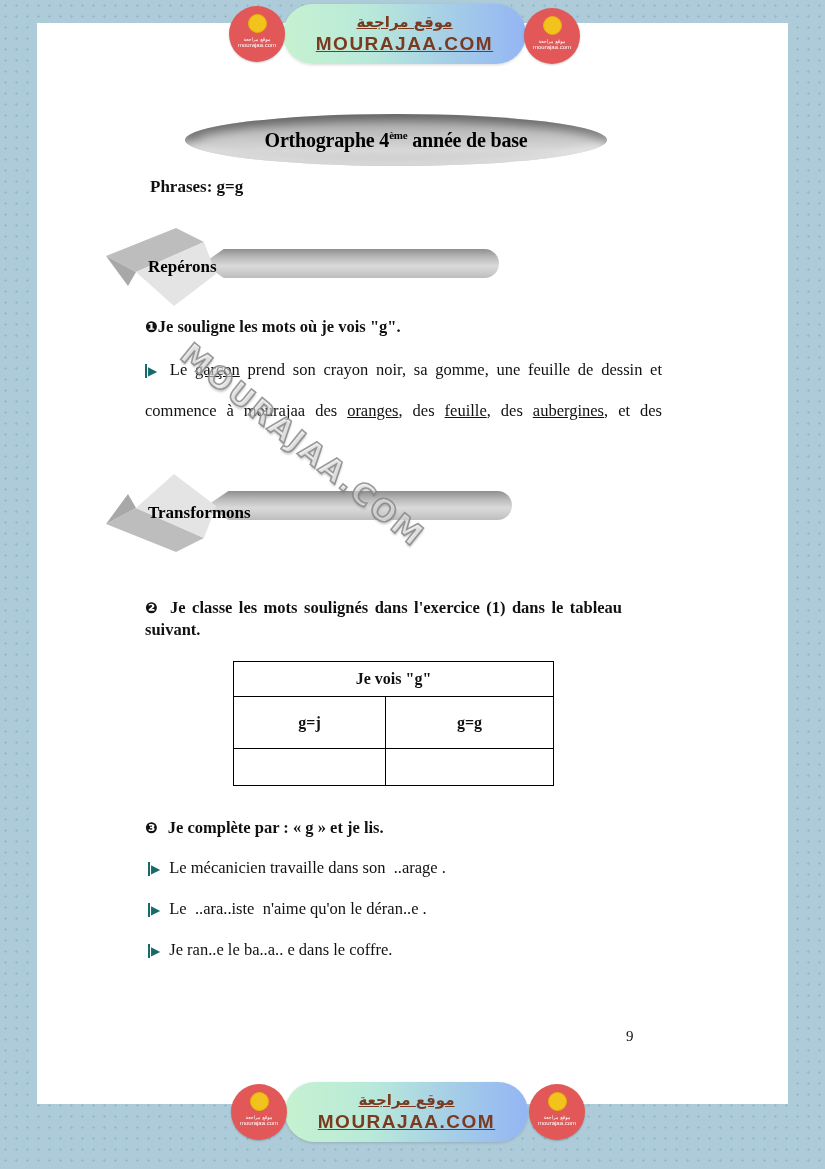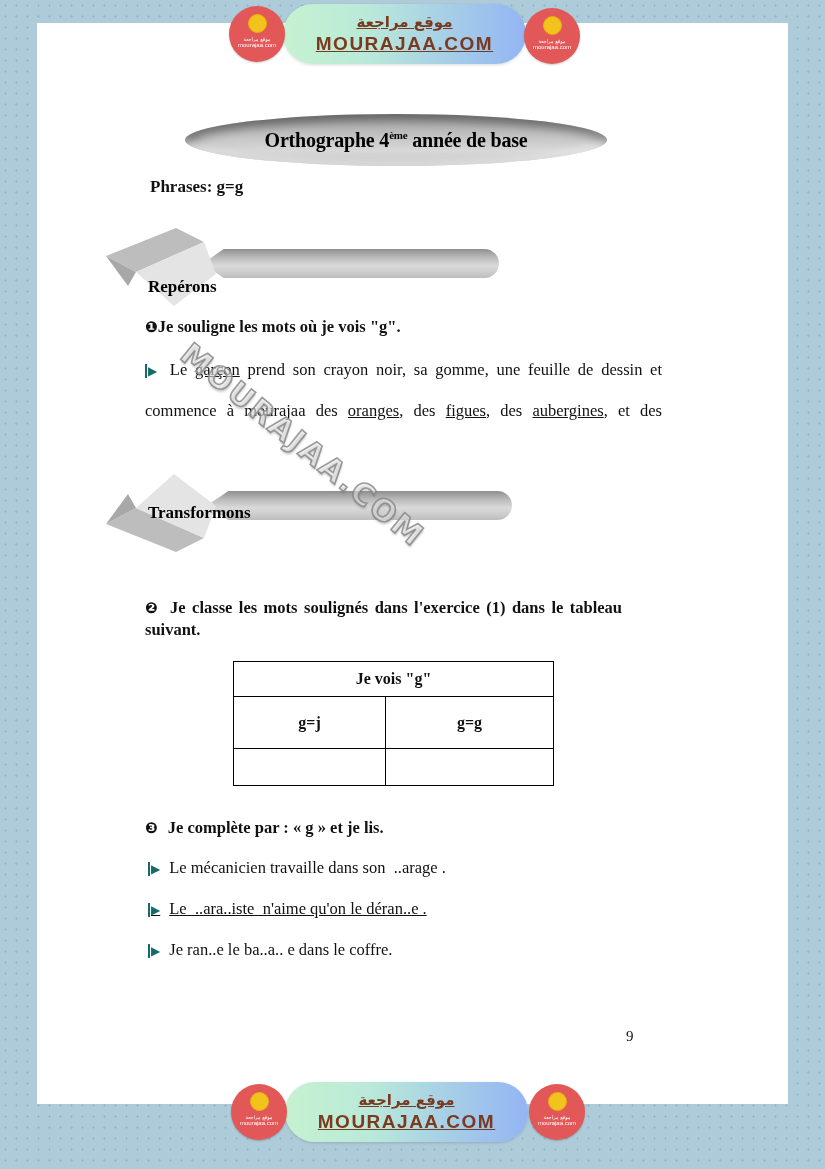--- a/index.html
+++ b/index.html
@@ -159,27 +159,27 @@
 </div>
 
 <div class="subtitle">Phrases: g=g</div>
 
 <div class="section-cyl" style="left:203px; top:249px; width:296px;"></div>
 <svg class="section-arrow" style="left:104px; top:226px;" width="135" height="80" viewBox="0 0 135 80">
   <polygon points="2,30 72,2 100,16 32,46" fill="#bdbdbd"></polygon>
   <polygon points="32,46 100,16 112,48 70,80" fill="#e4e4e4"></polygon>
   <polygon points="2,30 32,46 24,60" fill="#a8a8a8"></polygon>
 </svg>
-<div class="section-label" style="left:148px; top:257px;margin-top:20px;">Repérons</div>
+<div class="section-label" style="left:148px; top:257px;">Repérons</div>
 
 <div class="ex-heading" style="top:317px;"><span class="marker">❶</span><span>Je souligne les mots où je vois "g".</span></div>
 
 <div class="para" style="top:350px;">
   <div class="jline"><span class="bullet">▶</span><span>Le </span><span class="u">garçon</span><span> prend son crayon noir, sa gomme, une feuille de dessin et</span></div>
-  <div class="jline"><span>commence à mourajaa des </span><span class="u">oranges</span><span>, des </span><span class="u">figues</span><span>, des </span><span class="u">aubergines</span><span>, et des</span></div>
+  <div class="jline"><span>commence à mourajaa des </span><span class="u">oranges</span><span>, des </span><span class="u">feuille</span><span>, des </span><span class="u">aubergines</span><span>, et des</span></div>
 </div>
 
 <div class="section-cyl" style="left:207px; top:491px; width:305px;"></div>
 <svg class="section-arrow" style="left:104px; top:474px; transform:scaleY(-1);" width="135" height="80" viewBox="0 0 135 80">
   <polygon points="2,30 72,2 100,16 32,46" fill="#bdbdbd"></polygon>
   <polygon points="32,46 100,16 112,48 70,80" fill="#e4e4e4"></polygon>
   <polygon points="2,30 32,46 24,60" fill="#a8a8a8"></polygon>
 </svg>
 <div class="section-label" style="left:148px; top:503px;">Transformons</div>
 
@@ -197,21 +197,21 @@
   <tr class="r3">
     <td class="c1"></td>
     <td class="c2"></td>
   </tr>
 </tbody>
   </table>
 
 <div class="ex-heading" style="top:818px;"><span class="marker gap">❸</span><span>Je complète par : « g »  et je lis.</span></div>
 
 <div class="item" style="top:858px;text-align:center;"><span class="bullet">▶</span><span>Le mécanicien travaille dans son  ..arage .</span></div>
-<div class="item" style="top:899px;text-decoration:underline;"><span class="bullet">▶</span><span>Le  ..ara..iste  n'aime qu'on le déran..e .</span></div>
+<div class="item" style="top:899px;"><span class="bullet">▶</span><span>Le  ..ara..iste  n'aime qu'on le déran..e .</span></div>
 <div class="item" style="top:940px;"><span class="bullet">▶</span><span>Je ran..e le ba..a.. e dans le coffre.</span></div>
 
 <div class="watermark">MOURAJAA.COM</div>
 
 <div class="page-number">9</div>
 
 <div class="banner-group">
   <div class="banner-pill" style="left:285px; top:1082px;">
     <div class="banner-arabic">موقع مراجعة</div>
     <div class="banner-site">MOURAJAA.COM</div>

